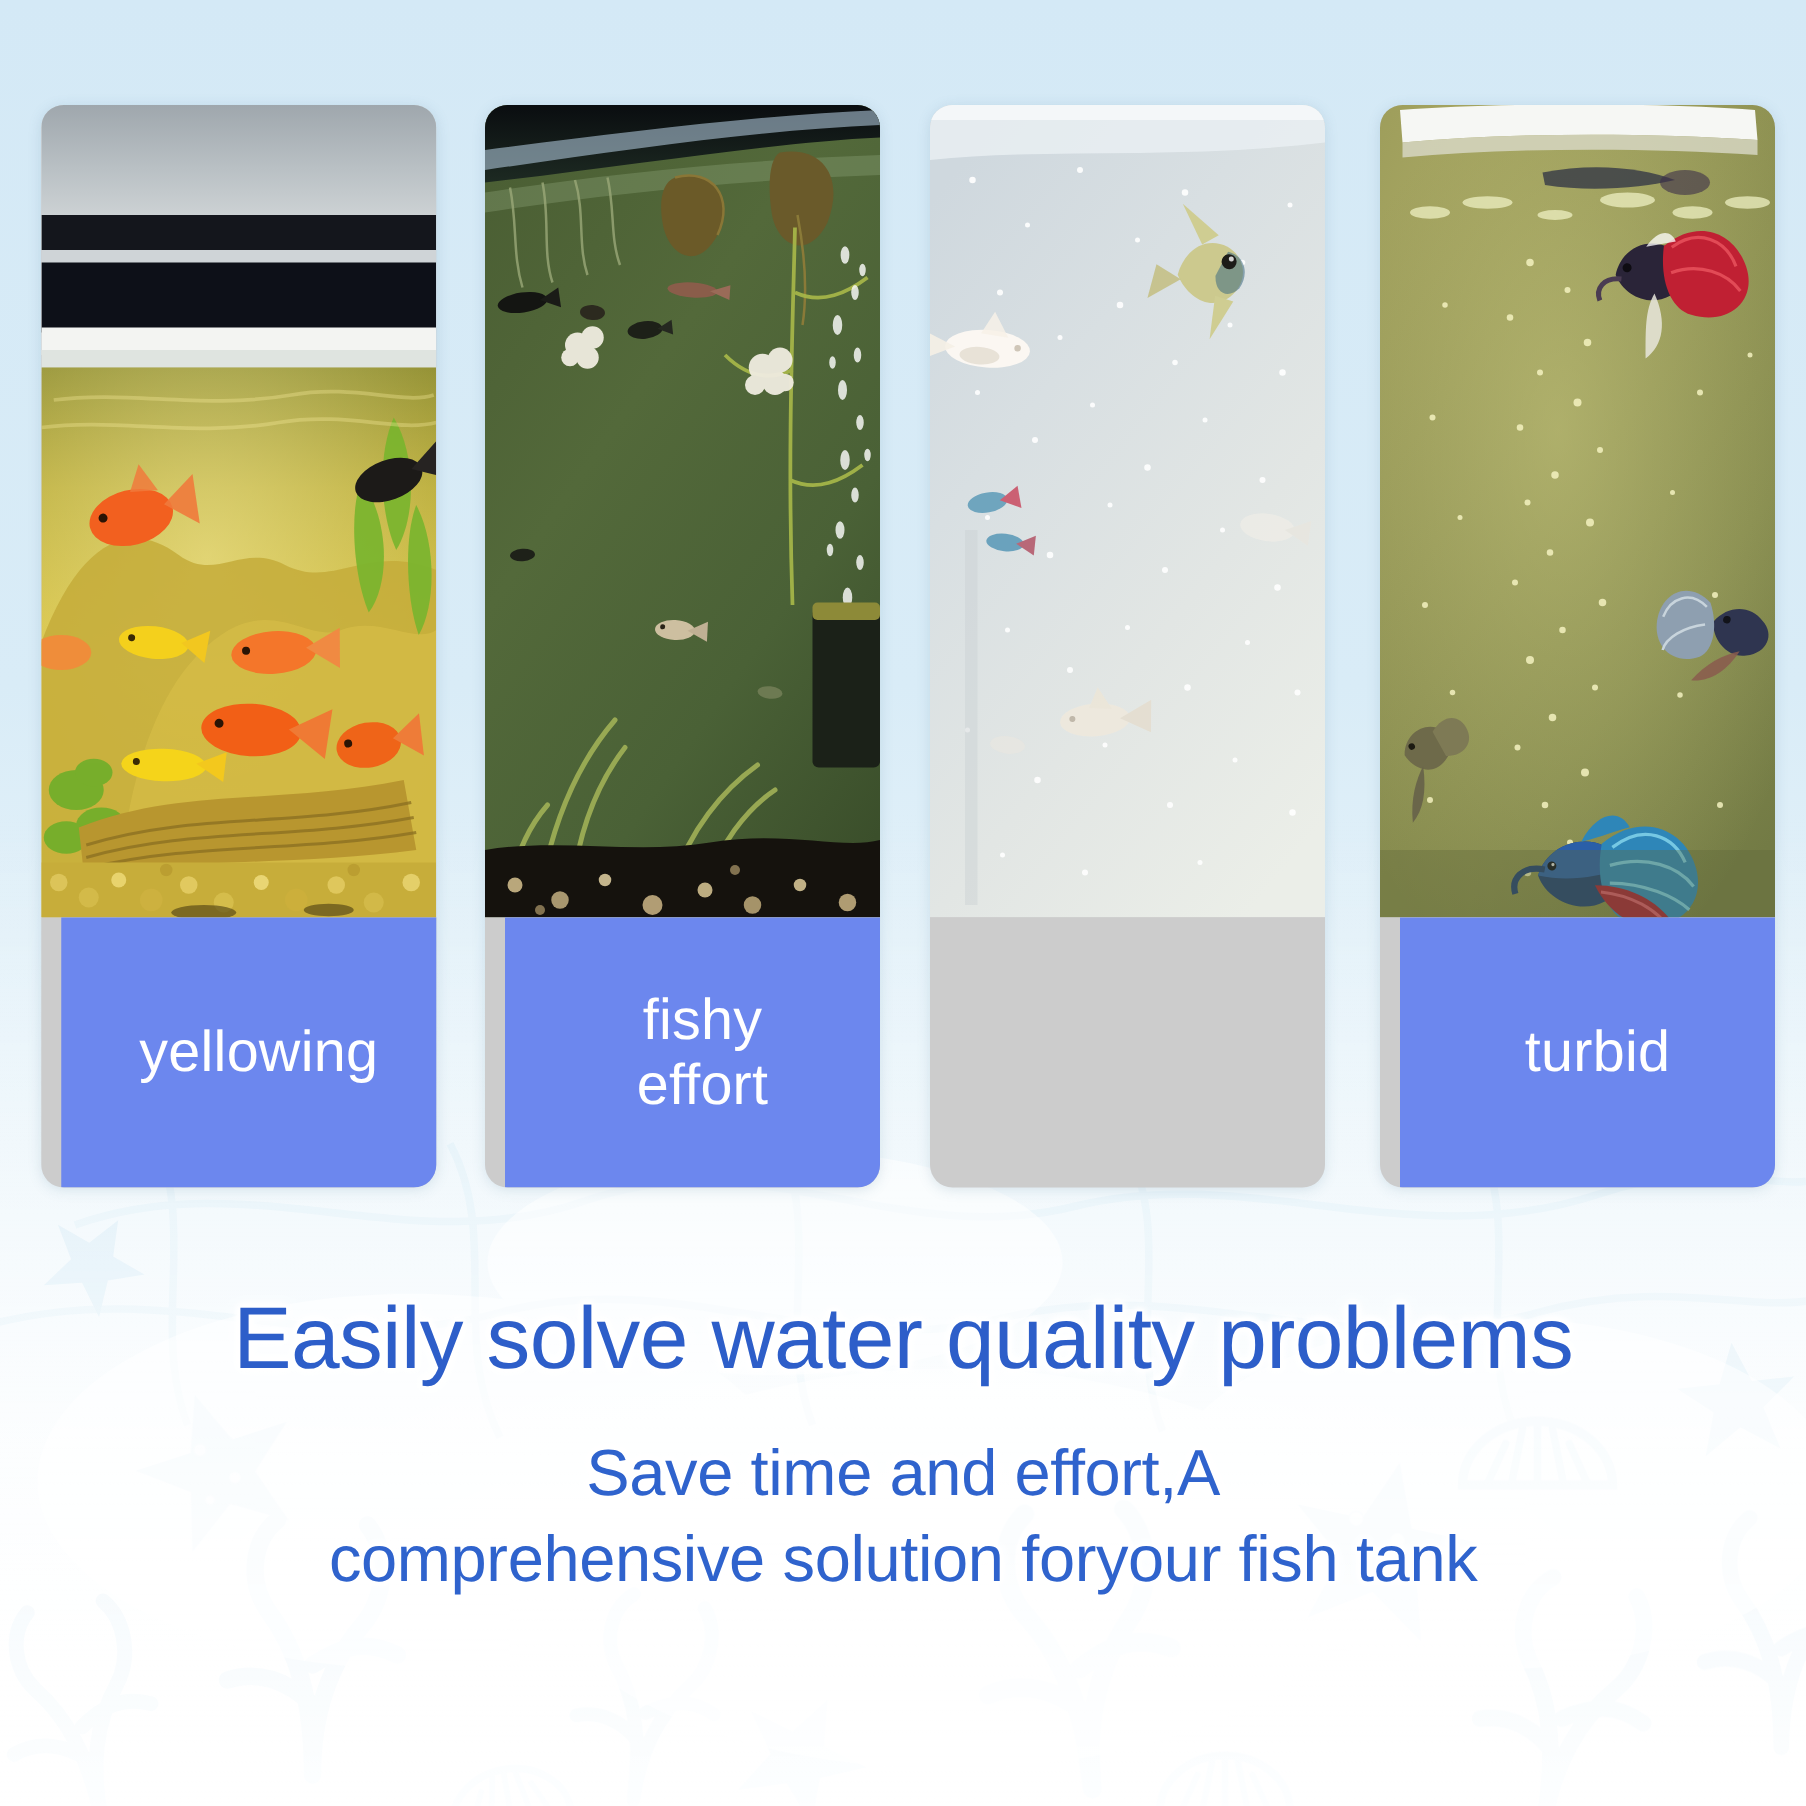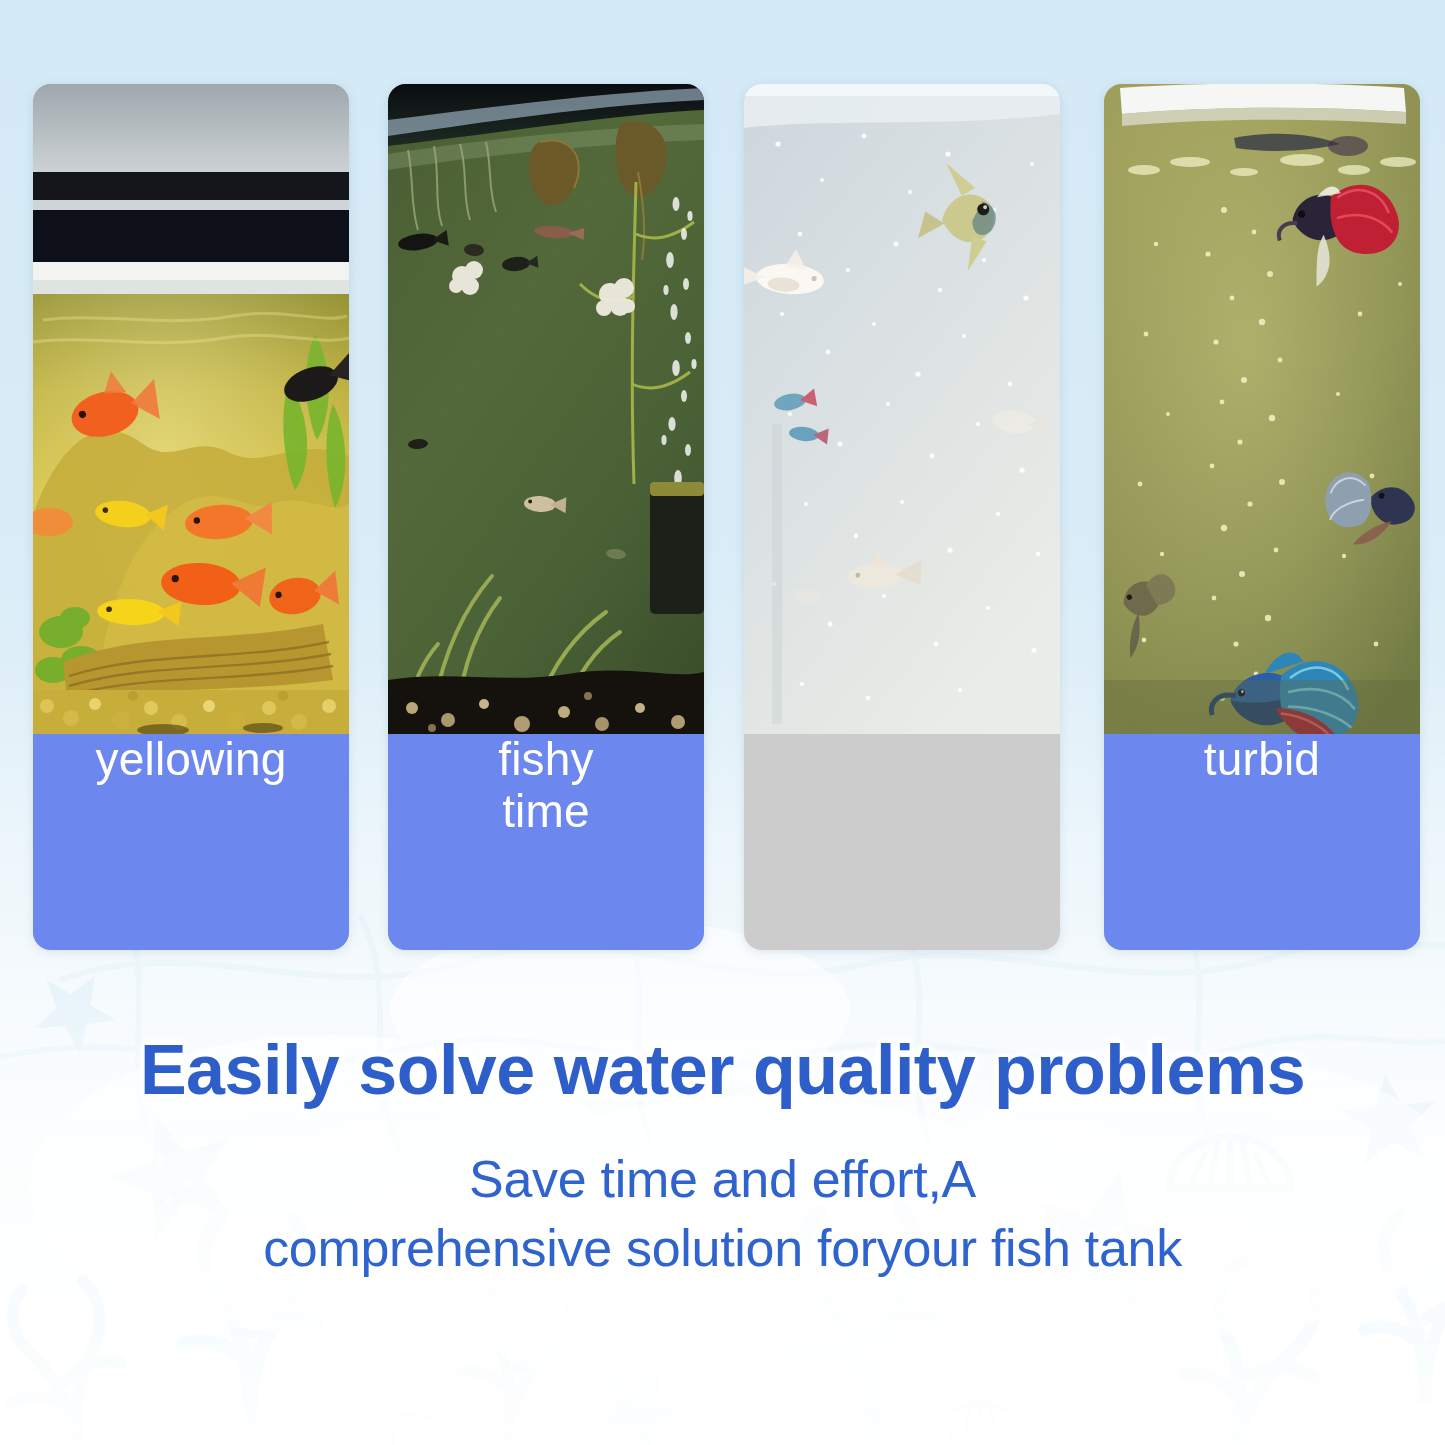--- a/index.html
+++ b/index.html
@@ -37,44 +37,44 @@
   }
   #card-1 { left:33px; }
   #card-2 { left:388px; }
   #card-3 { left:744px; }
   #card-4 { left:1104px;padding-left:12px; }
 
   .photo { position:absolute; left:0; top:0; width:100%; height:650px; overflow:hidden; }
   .photo svg { display:block; width:100%; height:100%; }
 
   .label-band {
-    position:absolute; left:0; bottom:0; width:100%; height:216px;
+    position:absolute; left:16px; bottom:0; width:100%; height:216px;
     background:#6c87ee;
-    display:flex; align-items:flex-start; justify-content:center;
+    display:flex; align-items:center; justify-content:center;
     text-align:center;
   }
   .label-text {
     color:#ffffff;
     font-size:46px;
     font-weight:400;
     line-height:1.12;
     letter-spacing:0.2px;
     padding:0 10px;
     white-space:pre-line;
   }
 
   
   #headline-block {
     position:absolute; left:0; top:1035px; width:1445px; z-index:3;
     text-align:center;
   }
   #headline {
     color:#2d5ec9;
     font-size:70px;
-    font-weight:bold;
+    font-weight:normal;
     line-height:1.0;
     letter-spacing:-0.5px;
     text-shadow:
        0 0 10px #fff, 0 0 10px #fff, 0 0 6px #fff,
        2px 2px 4px #fff, -2px -2px 4px #fff,
        2px -2px 4px #fff, -2px 2px 4px #fff;
   }
   #subhead {
     margin-top:40px;
     color:#2f63cd;
@@ -444,21 +444,21 @@
           <circle cx="214" cy="640" r="7" fill="#b5a173"></circle>
           <circle cx="252" cy="624" r="5" fill="#d4c394"></circle>
           <circle cx="290" cy="638" r="7" fill="#c0ab7e"></circle>
           <circle cx="44" cy="644" r="4" fill="#8e7d58"></circle>
           <circle cx="200" cy="612" r="4" fill="#8e7d58"></circle>
         </g>
       </svg>
     </div>
     <div class="label-band">
       <div class="label-text">fishy
-time</div>
+effort</div>
     </div>
   </div>
 
   <div class="card" id="card-3">
     <div class="photo">
       <svg viewBox="0 0 316 650" preserveAspectRatio="none">
         <defs>
           <linearGradient id="c3water" x1="0.2" y1="0" x2="0.8" y2="1">
             <stop offset="0%" stop-color="#cfd8de"></stop>
             <stop offset="30%" stop-color="#d8dfe2"></stop>

